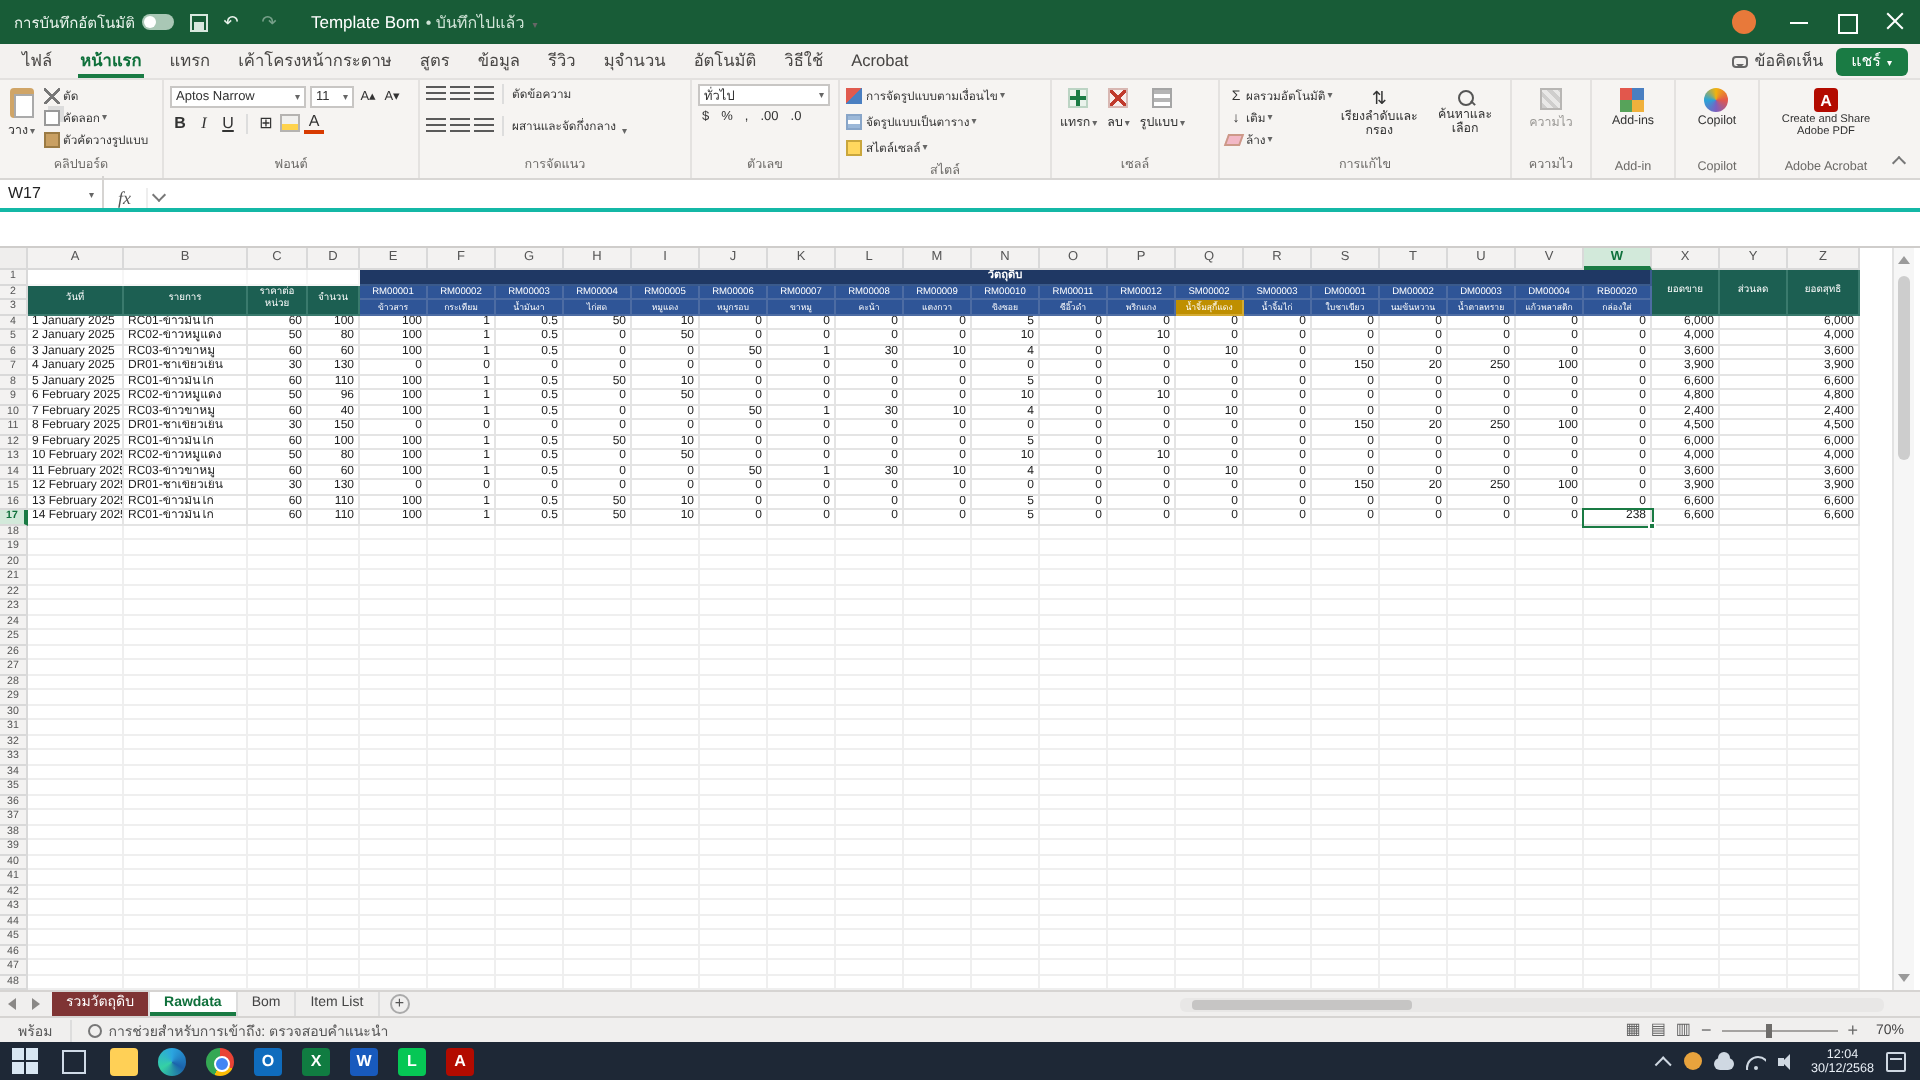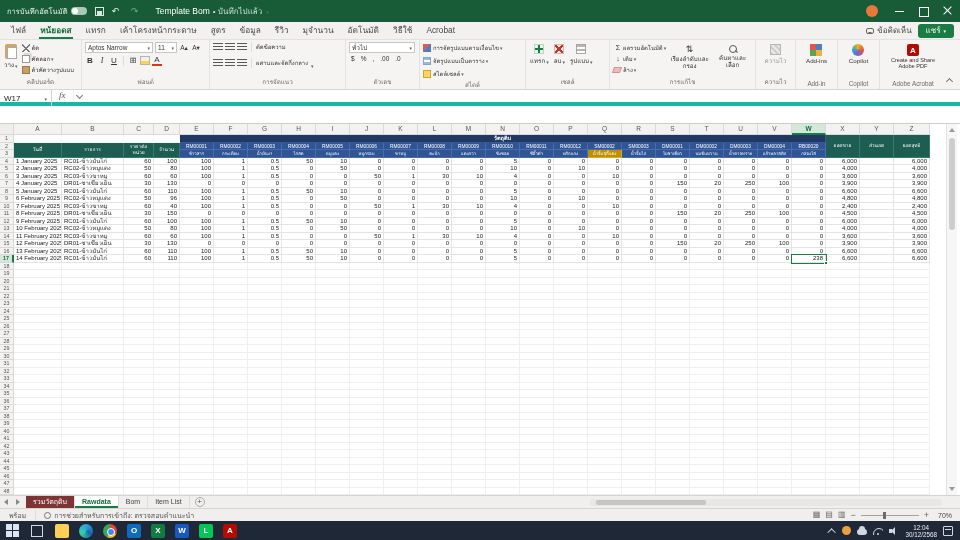--- a/index.html
+++ b/index.html
@@ -102,21 +102,21 @@
 .puz span:nth-child(3){background:#57a35a}.puz span:nth-child(4){background:#f0b13c}
 .copi{width:12px;height:12px;border-radius:50%;background:conic-gradient(#f2b30e,#e2574c,#7b5fc0,#2aa4d8,#f2b30e)}
 .adob{width:12px;height:12px;background:#b30b00;color:#fff;font-size:8px;font-weight:bold;display:flex;align-items:center;justify-content:center;border-radius:2px}
 .sens{width:11px;height:11px;background:repeating-linear-gradient(45deg,#cfcecd 0 2px,#e9e8e7 2px 4px);border:1px solid #b8b6b4}
 .wraplab{font-size:5.9px;color:#333;white-space:nowrap}
 .rcollapse{position:absolute;right:8px;bottom:5px;width:5px;height:5px;border-left:1px solid #777;border-top:1px solid #777;transform:rotate(45deg)}
 .dimtxt{color:#9a9895}
 
 
 .fbar{position:absolute;top:90px;left:0;right:0;height:34px;background:#fff;border-bottom:1px solid #cfcdcb}
-.fbtop{display:flex;align-items:flex-start;height:16px;border-bottom:4px solid #14b8a6}
+.fbtop{display:flex;align-items:flex-end;height:16px;border-bottom:2px solid #14b8a6}
 .namebox{width:52px;height:16px;border-right:1px solid #d6d4d2;display:flex;align-items:center;justify-content:space-between;padding:0 4px;font-size:8px;color:#222}
 .fx{font-family:"Liberation Serif",serif;font-style:italic;font-size:9px;color:#555;padding:0 7px;border-right:1px solid #eee}
 .ftext{font-family:"DejaVu Sans Mono",monospace;font-size:7.3px;color:#222;padding-left:6px;white-space:nowrap;overflow:hidden;flex:1}
 .fexp{width:12px;height:12px;position:relative;margin-right:6px}
 .fexp::after{content:"";position:absolute;left:3px;top:3px;width:4px;height:4px;border-right:1px solid #777;border-bottom:1px solid #777;transform:rotate(45deg)}
 
 
 #grid{position:absolute;top:124px;left:0;width:932px;height:371px;background:#fff;overflow:hidden}
 .c{position:absolute;overflow:hidden;font-size:6px;line-height:7px;color:#222;border-right:1px solid #ececec;border-bottom:1px solid #ececec;padding:0 2px;white-space:nowrap}
 .hdr{background:#f3f2f1;border-color:#d9d9d9;color:#555;text-align:center;font-size:6.5px;line-height:10px;padding:0}
@@ -227,21 +227,21 @@
       <span class="avatar"></span>
       <span class="wbtn wmin"></span>
       <span class="wbtn wmax"></span>
       <span class="wbtn wclose"></span>
     </div>
   </div>
 
   <div class="tabrow">
     <div id="rtabs" class="rtabs">
         <div class="rtab">ไฟล์</div>
-        <div class="rtab active">หน้ยอดส</div>
+        <div class="rtab active">หน้าแรก</div>
         <div class="rtab">แทรก</div>
         <div class="rtab">เค้าโครงหน้ากระดาษ</div>
         <div class="rtab">สูตร</div>
         <div class="rtab">ข้อมูล</div>
         <div class="rtab">รีวิว</div>
         <div class="rtab">มุจำนวน</div>
         <div class="rtab">อัตโนมัติ</div>
         <div class="rtab">วิธีใช้</div>
         <div class="rtab">Acrobat</div>
       </div>

